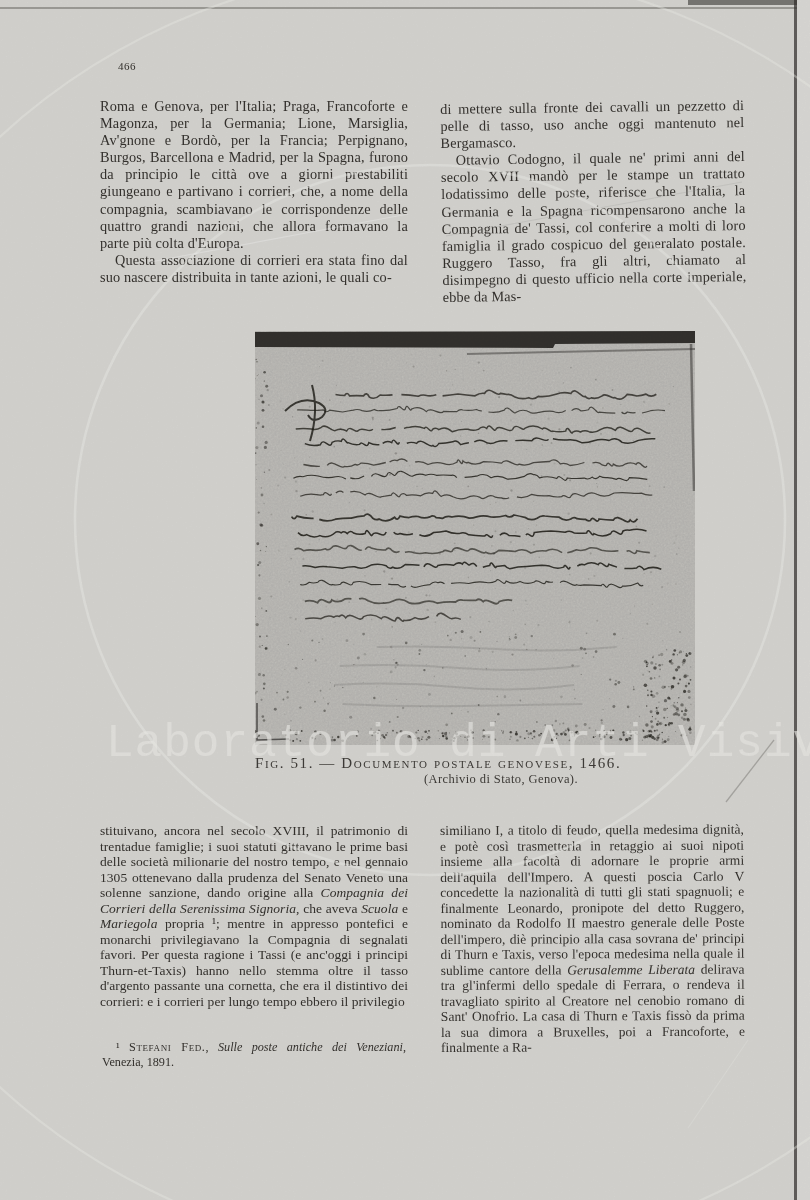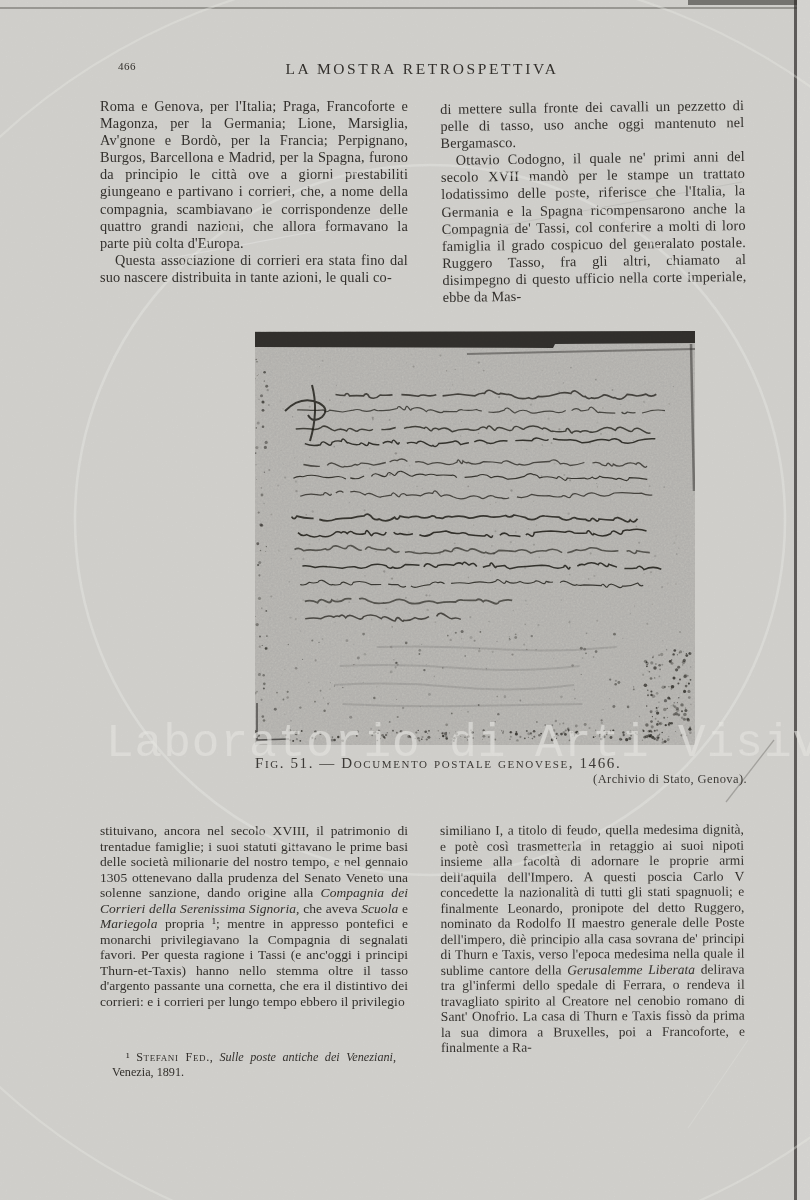--- a/index.html
+++ b/index.html
@@ -24,49 +24,48 @@
   .col p.indent{text-indent:15px;}
   .top-col{font-size:14.3px;line-height:17.1px;letter-spacing:.15px;}
   .bot-col{font-size:13.5px;line-height:15.5px;letter-spacing:.05px;}
   .col-tl{left:100px;top:98px;width:308px;}
   .col-tr{left:440px;top:101px;width:304px;transform:rotate(-.75deg);transform-origin:0 0;}
   .col-bl{left:100px;top:823px;width:308px;}
   .col-br{left:440px;top:823px;width:304px;transform:rotate(-.25deg);transform-origin:0 0;}
   .it{font-style:italic;}
   .sc{font-variant:small-caps;letter-spacing:.6px;}
   .footnote{position:absolute;left:100px;top:1038px;width:308px;font-size:12.2px;line-height:15px;text-align:justify;}
-  .footnote p{margin:12px;}
+  .footnote p{margin:2px;}
   .footnote p.indent{text-indent:14px;}
   
   .figure-wrap{position:absolute;left:255px;top:331px;width:440px;height:414px;background:#c9c8c4;z-index:1;}
   .figure-wrap svg{display:block;width:100%;height:100%;}
   .figure-caption{position:absolute;left:255px;top:755px;width:440px;
     font-size:15px;font-variant:small-caps;letter-spacing:1.6px;color:#3b3834;z-index:3;}
-  .figure-credit{position:absolute;left:255px;top:772px;width:492px;text-align:right;
+  .figure-credit{position:absolute;left:255px;top:772px;width:492px;text-align:center;
     font-size:12.5px;letter-spacing:.4px;color:#3b3834;z-index:3;}
   
   .watermark{position:absolute;left:0;top:0;width:810px;height:892px;z-index:2;pointer-events:none;
     font-family:Liberation Mono, monospace;color:#ebeae6;}
   .wm-line{position:absolute;font-size:46px;letter-spacing:1px;opacity:.68;white-space:nowrap;}
   .wm-1{left:106px;top:718px;}
   .wm-2{left:104px;top:770px;}
   .artifacts{position:absolute;left:0;top:0;width:810px;height:1200px;z-index:2;pointer-events:none;}
   .grain{position:absolute;left:0;top:0;width:810px;height:1200px;z-index:4;pointer-events:none;opacity:.05;}
 </style>
 </head>
 <body>
 
 <div class="top-hairline"></div>
 <div class="top-corner-dark"></div>
 <div class="right-edge-line"></div>
 <div class="right-edge-paper"></div>
 
 <div class="header">
   <div class="page-number">466</div>
-  <div class="journal-title">LA MOSTRA RETROSPETTIVA</div>
 </div>
 
 <div class="col top-col col-tl">
     <p><span>Roma e Genova, per l'Italia; Praga, Francoforte e Magonza, per la Germania; Lione, Marsiglia, Av'gnone e Bordò, per la Francia; Perpignano, Burgos, Barcellona e Madrid, per la Spagna, furono da principio le città ove a giorni prestabiliti giungeano e partivano i corrieri, che, a nome della compagnia, scambiavano le corrispondenze delle quattro grandi nazioni, che allora formavano la parte più colta d'Europa.</span></p>
     <p class="indent"><span>Questa associazione di corrieri era stata fino dal suo nascere distribuita in tante azioni, le quali co-</span></p>
   </div>
 <div class="col top-col col-tr">
     <p><span>di mettere sulla fronte dei cavalli un pezzetto di pelle di tasso, uso anche oggi mantenuto nel Bergamasco.</span></p>
     <p class="indent"><span>Ottavio Codogno, il quale ne' primi anni del secolo XVII mandò per le stampe un trattato lodatissimo delle poste, riferisce che l'Italia, la Germania e la Spagna ricompensarono anche la Compagnia de' Tassi, col conferire a molti di loro famiglia il grado cospicuo del generalato postale. Ruggero Tasso, fra gli altri, chiamato al disimpegno di questo ufficio nella corte imperiale, ebbe da Mas-</span></p>
   </div>

